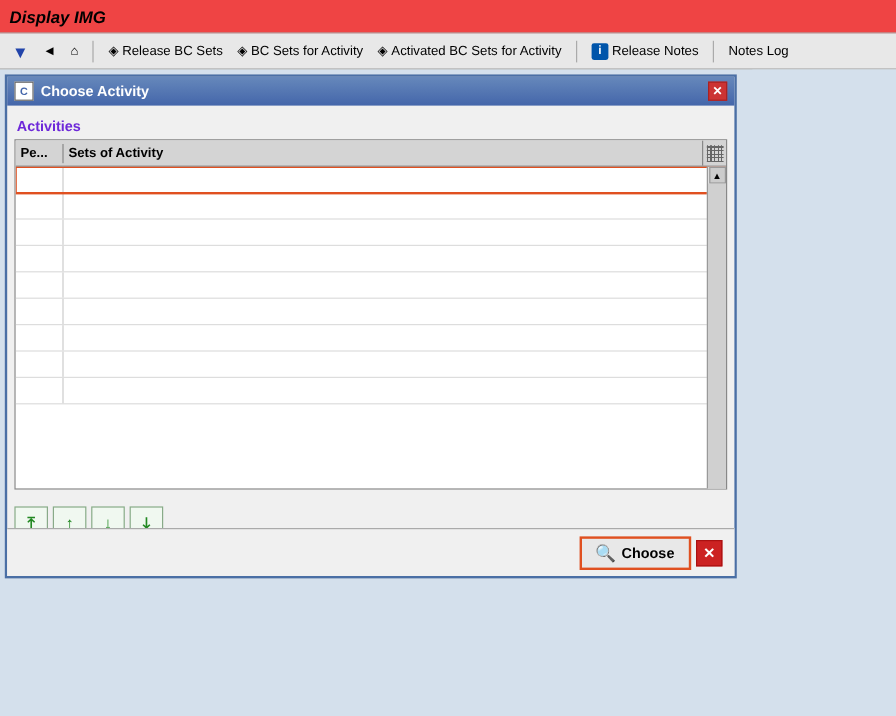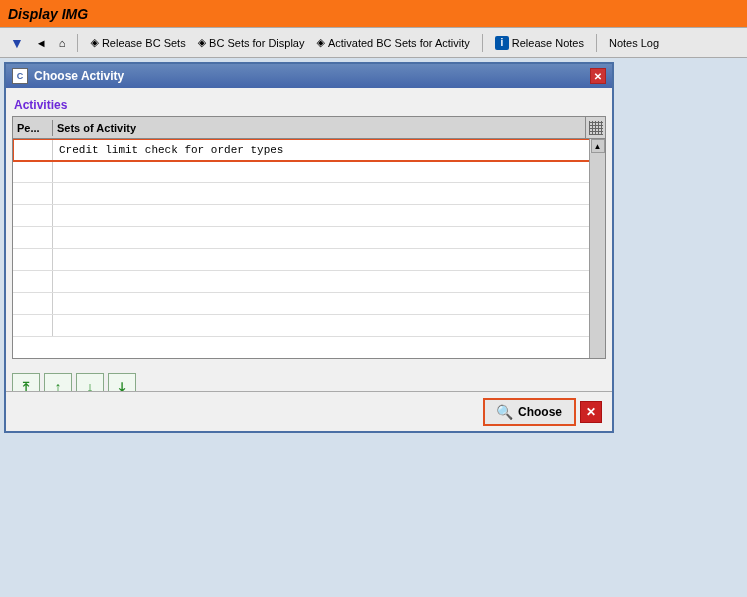--- a/index.html
+++ b/index.html
@@ -7,21 +7,21 @@
       font-family: Arial, Tahoma, sans-serif;
       font-size: 12px;
       background: #d4e0ec;
       width: 747px;
       height: 597px;
       overflow: hidden;
     }
 
     
     .title-bar {
-      background: #f97316;
+      background: #ef4444;
       padding: 4px 8px;
       font-size: 14px;
       font-weight: bold;
       font-style: italic;
       color: #000;
       border-bottom: 1px solid #aaa;
       height: 28px;
       display: flex;
       align-items: center;
     }
@@ -116,21 +116,21 @@
       font-weight: bold;
       padding: 4px 2px;
       color: #6d28d9;
     }
 
     
     .activities-table-container {
       border: 1px solid #888;
       background: #fff;
       position: relative;
-      height: 243px;
+      height: 292px;
       overflow: hidden;
     }
 
     .table-header {
       display: grid;
       grid-template-columns: 40px 1fr 20px;
       background: #d4d4d4;
       border-bottom: 1px solid #888;
       height: 22px;
       align-items: center;
@@ -375,21 +375,21 @@
 
   <div class="toolbar-sep"></div>
 
   <button class="toolbar-btn">
     <span>◈</span>
     <span>Release BC Sets</span>
   </button>
 
   <button class="toolbar-btn">
     <span>◈</span>
-    <span>BC Sets for Display</span>
+    <span>BC Sets for Activity</span>
   </button>
 
   <button class="toolbar-btn">
     <span>◈</span>
     <span>Activated BC Sets for Activity</span>
   </button>
 
   <div class="toolbar-sep"></div>
 
   <button class="toolbar-btn">
@@ -429,21 +429,20 @@
             <div class="table-header-name">Sets of Activity</div>
             <div class="table-header-icon-col">
               <span class="icon-grid"></span>
             </div>
           </div>
 
           <div class="table-rows">
 
             <div class="table-row table-row-selected">
               <div class="table-cell-pe"></div>
-              <div class="table-cell-name">Credit limit check for order types</div>
             </div>
 
 
             <div class="table-row">
               <div class="table-cell-pe"></div>
               <div class="table-cell-name"></div>
             </div>
             <div class="table-row">
               <div class="table-cell-pe"></div>
               <div class="table-cell-name"></div>

